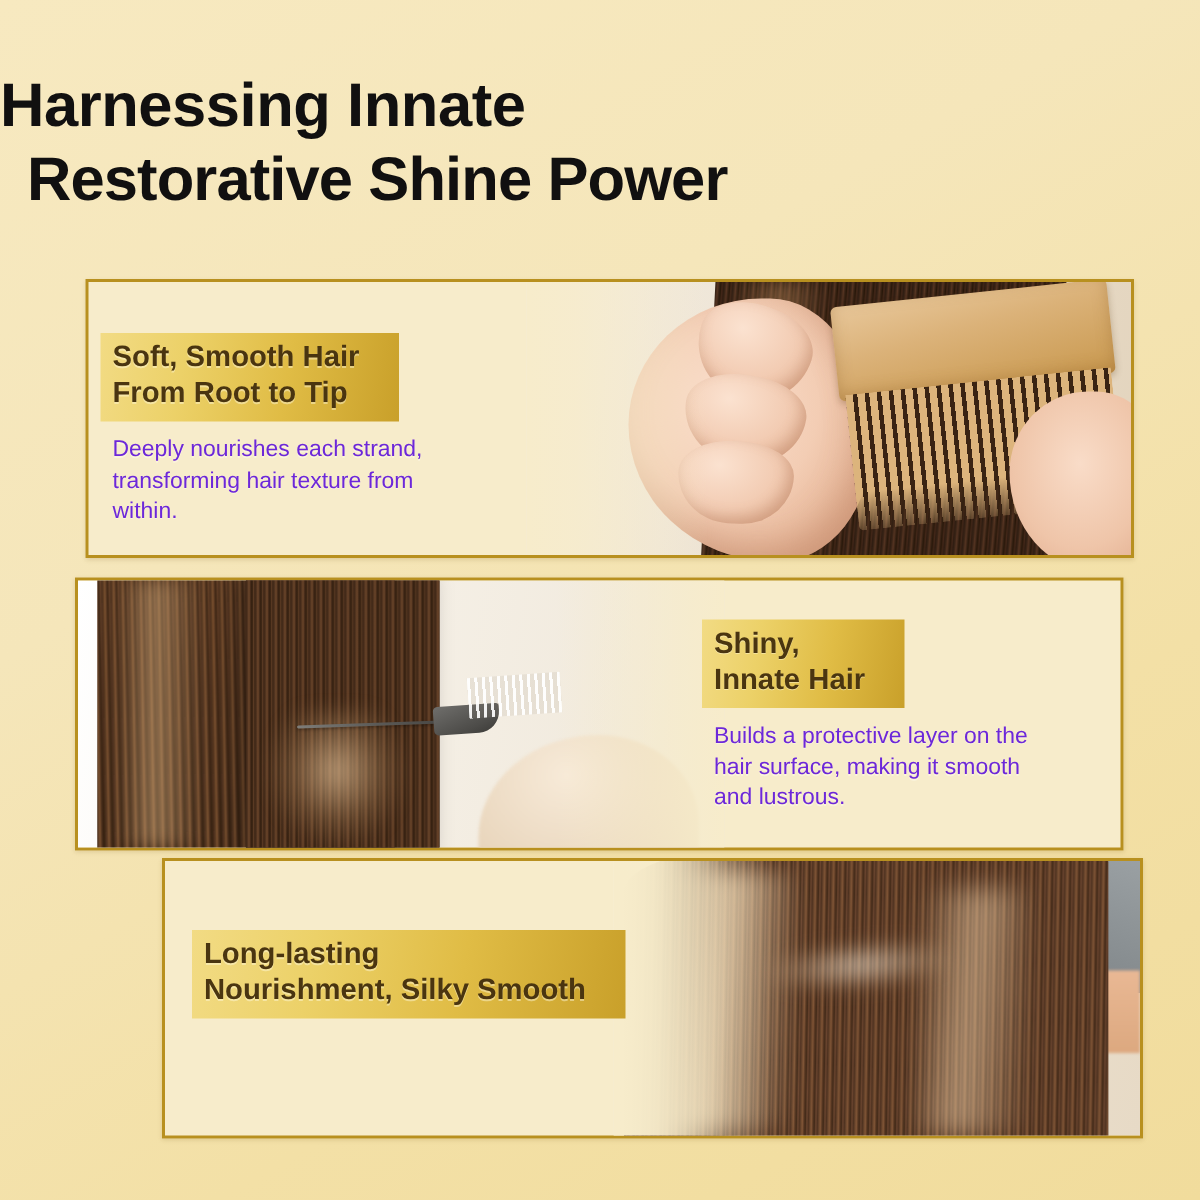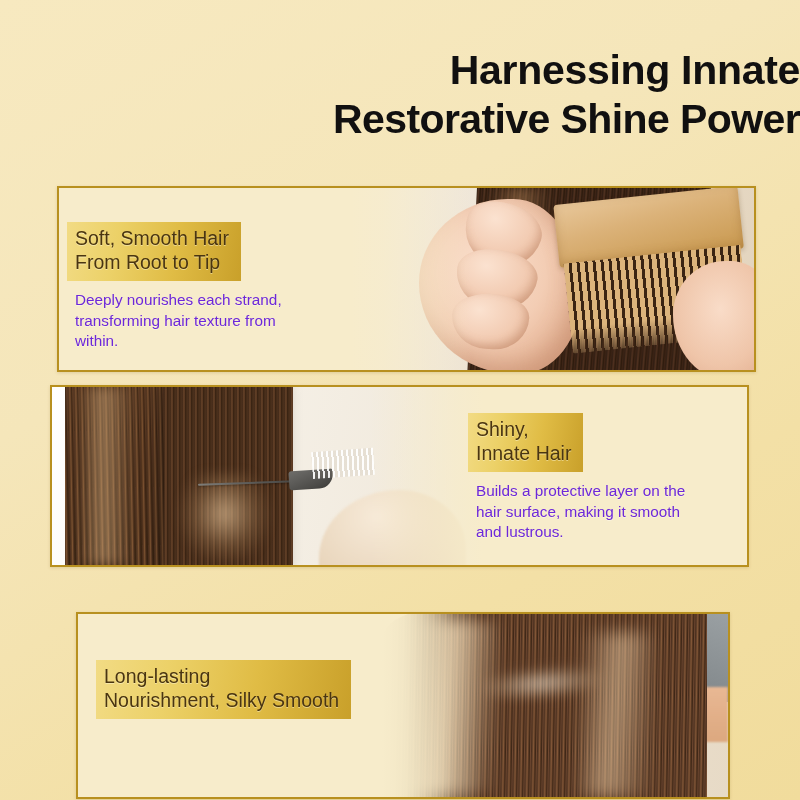--- a/index.html
+++ b/index.html
@@ -6,59 +6,59 @@
   body{
     width:800px;height:800px;overflow:hidden;
     font-family:"Liberation Sans",sans-serif;
     background:linear-gradient(150deg,#f7e9c0 0%,#f5e6ba 35%,#f3e0a6 70%,#f1dc9c 100%);
     position:relative;
   }
 
   
   .title{
     position:absolute;left:0;top:46px;width:800px;
-    text-align:right;color:#111010;
+    text-align:left;color:#111010;
     font-size:41px;font-weight:bold;line-height:1.20;
     letter-spacing:-0.3px;
   }
-  .title .l2{letter-spacing:-0.6px;}
+  .title .l2{letter-spacing:-0.6px;padding-left:18px;}
 
   
   .panel{
     position:absolute;
     border:2px solid #b8901f;
     background:#f7eccb;
     overflow:hidden;
     box-shadow:0 1px 3px rgba(120,90,20,.18);
   }
   #panel1{left:57px;top:186px;width:695px;height:182px;}
   #panel2{left:50px;top:385px;width:695px;height:178px;}
-  #panel3{left:76px;top:572px;width:650px;height:183px;margin-top:40px;}
+  #panel3{left:108px;top:572px;width:650px;height:183px;}
 
   .panel-inner{position:absolute;inset:0;}
 
   
   .photo{position:absolute;top:0;bottom:0;overflow:hidden;}
   .photo.right{right:0;}
   .photo.left{left:0;}
 
   
   .photo .blend{position:absolute;inset:0;}
   .photo.right .blend{background:linear-gradient(to right,#f7eccb 0%,rgba(247,236,203,.85) 8%,rgba(247,236,203,0) 30%);}
   .photo.left .blend{background:linear-gradient(to left,#f7eccb 0%,rgba(247,236,203,.80) 6%,rgba(247,236,203,0) 26%);}
 
   
   .txt{position:absolute;top:0;}
 
   .band{
     display:inline-block;
     background:linear-gradient(100deg,#f2db84 0%,#ecd168 28%,#e0bc45 62%,#c9a02a 100%);
     color:#4a3510;
-    font-size:19.5px;font-weight:normal;line-height:1.22;
-    padding:5px 12px 6px 8px;
+    font-size:19.5px;font-weight:bold;line-height:1.22;
+    padding:5px 26px 6px 8px;
     text-shadow:0 1px 0 rgba(255,250,225,.45);
     white-space:pre-line;
   }
   .body{
     color:#6d28d9;
     font-size:15.3px;line-height:1.37;
     margin-top:9px;margin-left:8px;
     white-space:pre-line;
     text-shadow:0 1px 0 rgba(255,252,240,.5);
   }

